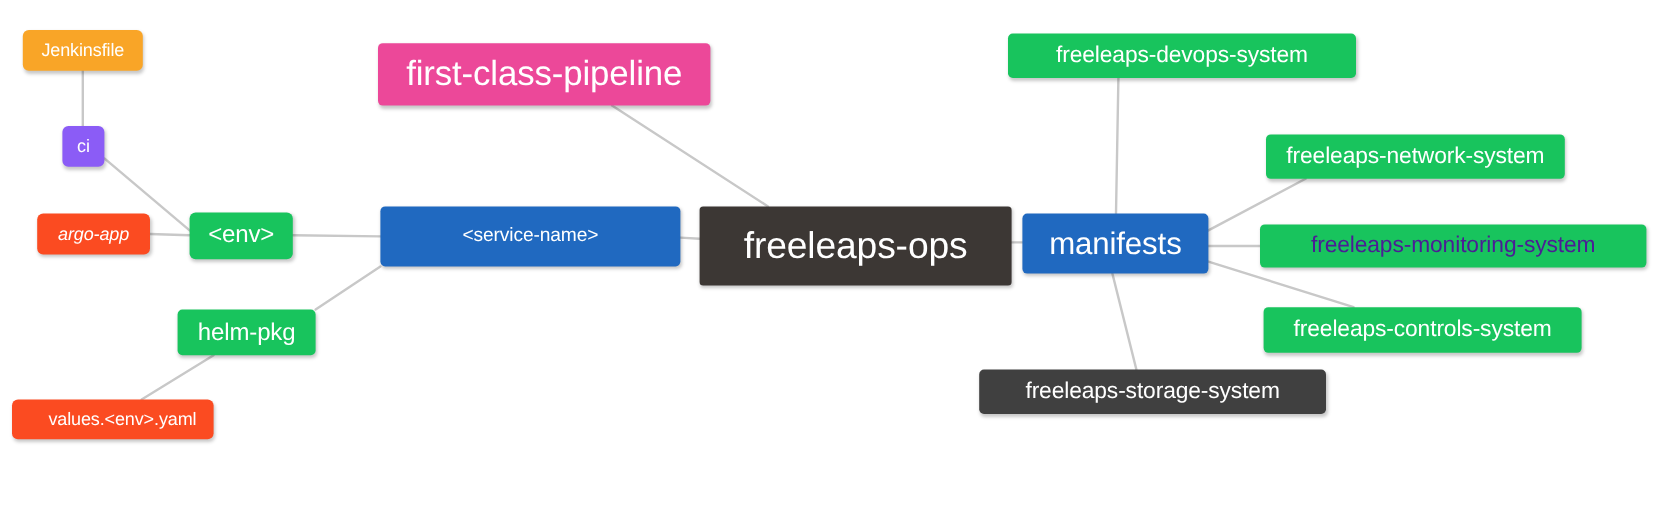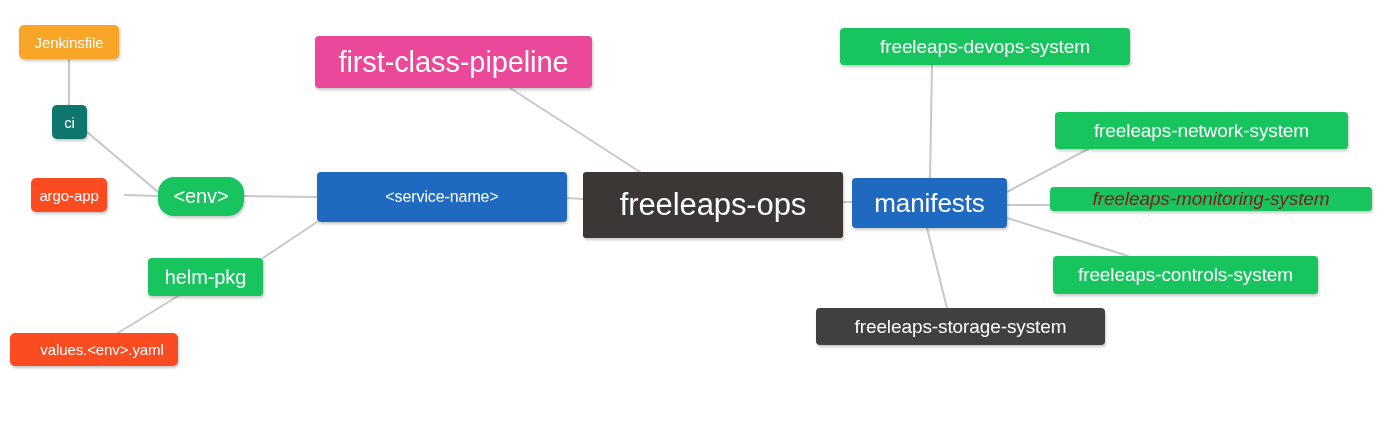--- a/index.html
+++ b/index.html
@@ -56,27 +56,27 @@
       <line x1="843" y1="202" x2="852" y2="202" stroke="#c8c8c8" stroke-width="2" stroke-linecap="round"></line>
       <line x1="930" y1="178" x2="932" y2="65" stroke="#c8c8c8" stroke-width="2" stroke-linecap="round"></line>
       <line x1="1007" y1="192" x2="1088" y2="149" stroke="#c8c8c8" stroke-width="2" stroke-linecap="round"></line>
       <line x1="1007" y1="205" x2="1050" y2="205" stroke="#c8c8c8" stroke-width="2" stroke-linecap="round"></line>
       <line x1="1007" y1="218" x2="1128" y2="256" stroke="#c8c8c8" stroke-width="2" stroke-linecap="round"></line>
       <line x1="927" y1="228" x2="947" y2="308" stroke="#c8c8c8" stroke-width="2" stroke-linecap="round"></line>
     </svg>
 <div class="node" style="left: 19px; top: 25px; width: 100px; height: 34px; background: rgb(249, 165, 39); color: rgb(255, 255, 255); font-size: 15px; border-radius: 5px;">
       <span>Jenkinsfile</span>
     </div>
-    <div class="node" style="left: 52px; top: 105px; width: 35px; height: 34px; background: #0f766e; color: rgb(255, 255, 255); font-size: 15px; border-radius: 5px;">
+    <div class="node" style="left: 52px; top: 105px; width: 35px; height: 34px; background: #8b5cf6; color: rgb(255, 255, 255); font-size: 15px; border-radius: 5px;">
       <span>ci</span>
     </div>
-    <div class="node" style="left: 31px; top: 178px; width: 76px; height: 34px; background: rgb(251, 75, 33); color: rgb(255, 255, 255); font-size: 15px; border-radius: 5px;">
+    <div class="node" style="left: 31px; top: 178px; width: 94px; height: 34px; background: rgb(251, 75, 33); color: rgb(255, 255, 255); font-size: 15px; border-radius: 5px; font-style: italic;">
       <span>argo-app</span>
     </div>
-    <div class="node" style="left: 158px; top: 177px; width: 86px; height: 39px; background: rgb(24, 196, 93); color: rgb(255, 255, 255); font-size: 20px; border-radius: 16px;">
+    <div class="node" style="left: 158px; top: 177px; width: 86px; height: 39px; background: rgb(24, 196, 93); color: rgb(255, 255, 255); font-size: 20px; border-radius: 5px;">
       <span>&lt;env&gt;</span>
     </div>
     <div class="node" style="left: 148px; top: 258px; width: 115px; height: 38px; background: rgb(24, 196, 93); color: rgb(255, 255, 255); font-size: 20px; border-radius: 4px;">
       <span>helm-pkg</span>
     </div>
     <div class="node" style="left: 10px; top: 333px; width: 168px; height: 33px; background: rgb(251, 75, 33); color: rgb(255, 255, 255); font-size: 15px; border-radius: 5px; padding-left: 16px;">
       <span>values.&lt;env&gt;.yaml</span>
     </div>
     <div class="node" style="left: 315px; top: 36px; width: 277px; height: 52px; background: #ec4899; color: rgb(255, 255, 255); font-size: 29px; border-radius: 4px;">
       <span>first-class-pipeline</span>
@@ -86,24 +86,24 @@
     </div>
     <div class="node" style="left: 852px; top: 178px; width: 155px; height: 50px; background: rgb(32, 105, 192); color: rgb(255, 255, 255); font-size: 26px; border-radius: 4px;">
       <span>manifests</span>
     </div>
     <div class="node root" style="left: 583px; top: 172px; width: 260px; height: 66px; background: rgb(60, 55, 52); color: rgb(255, 255, 255); font-size: 31px; border-radius: 3px;">
       <span>freeleaps-ops</span>
     </div>
     <div class="node" style="left: 798px; top: 28px; width: 290px; height: 37px; background: rgb(24, 196, 93); color: rgb(255, 255, 255); font-size: 19px; border-radius: 4px; margin-left: 42px;">
       <span>freeleaps-devops-system</span>
     </div>
-    <div class="node" style="left: 1055px; top: 112px; width: 293px; height: 37px; background: rgb(24, 196, 93); color: rgb(255, 255, 255); font-size: 19px; border-radius: 4px;">
+    <div class="node" style="left: 1055px; top: 112px; width: 249px; height: 37px; background: rgb(24, 196, 93); color: rgb(255, 255, 255); font-size: 19px; border-radius: 4px;">
       <span>freeleaps-network-system</span>
     </div>
-    <div class="node" style="left: 1050px; top: 187px; width: 322px; height: 24px; background: rgb(24, 196, 93); color: #7f1d1d; font-size: 19px; border-radius: 4px; font-style: italic;">
+    <div class="node" style="left: 1050px; top: 187px; width: 322px; height: 36px; background: rgb(24, 196, 93); color: #4c1d95; font-size: 19px; border-radius: 4px;">
       <span>freeleaps-monitoring-system</span>
     </div>
     <div class="node" style="left: 1053px; top: 256px; width: 265px; height: 38px; background: rgb(24, 196, 93); color: rgb(255, 255, 255); font-size: 19px; border-radius: 4px;">
       <span>freeleaps-controls-system</span>
     </div>
     <div class="node" style="left: 816px; top: 308px; width: 289px; height: 37px; background: #404040; color: rgb(255, 255, 255); font-size: 19px; border-radius: 4px;">
       <span>freeleaps-storage-system</span>
     </div>
   </div>
 

